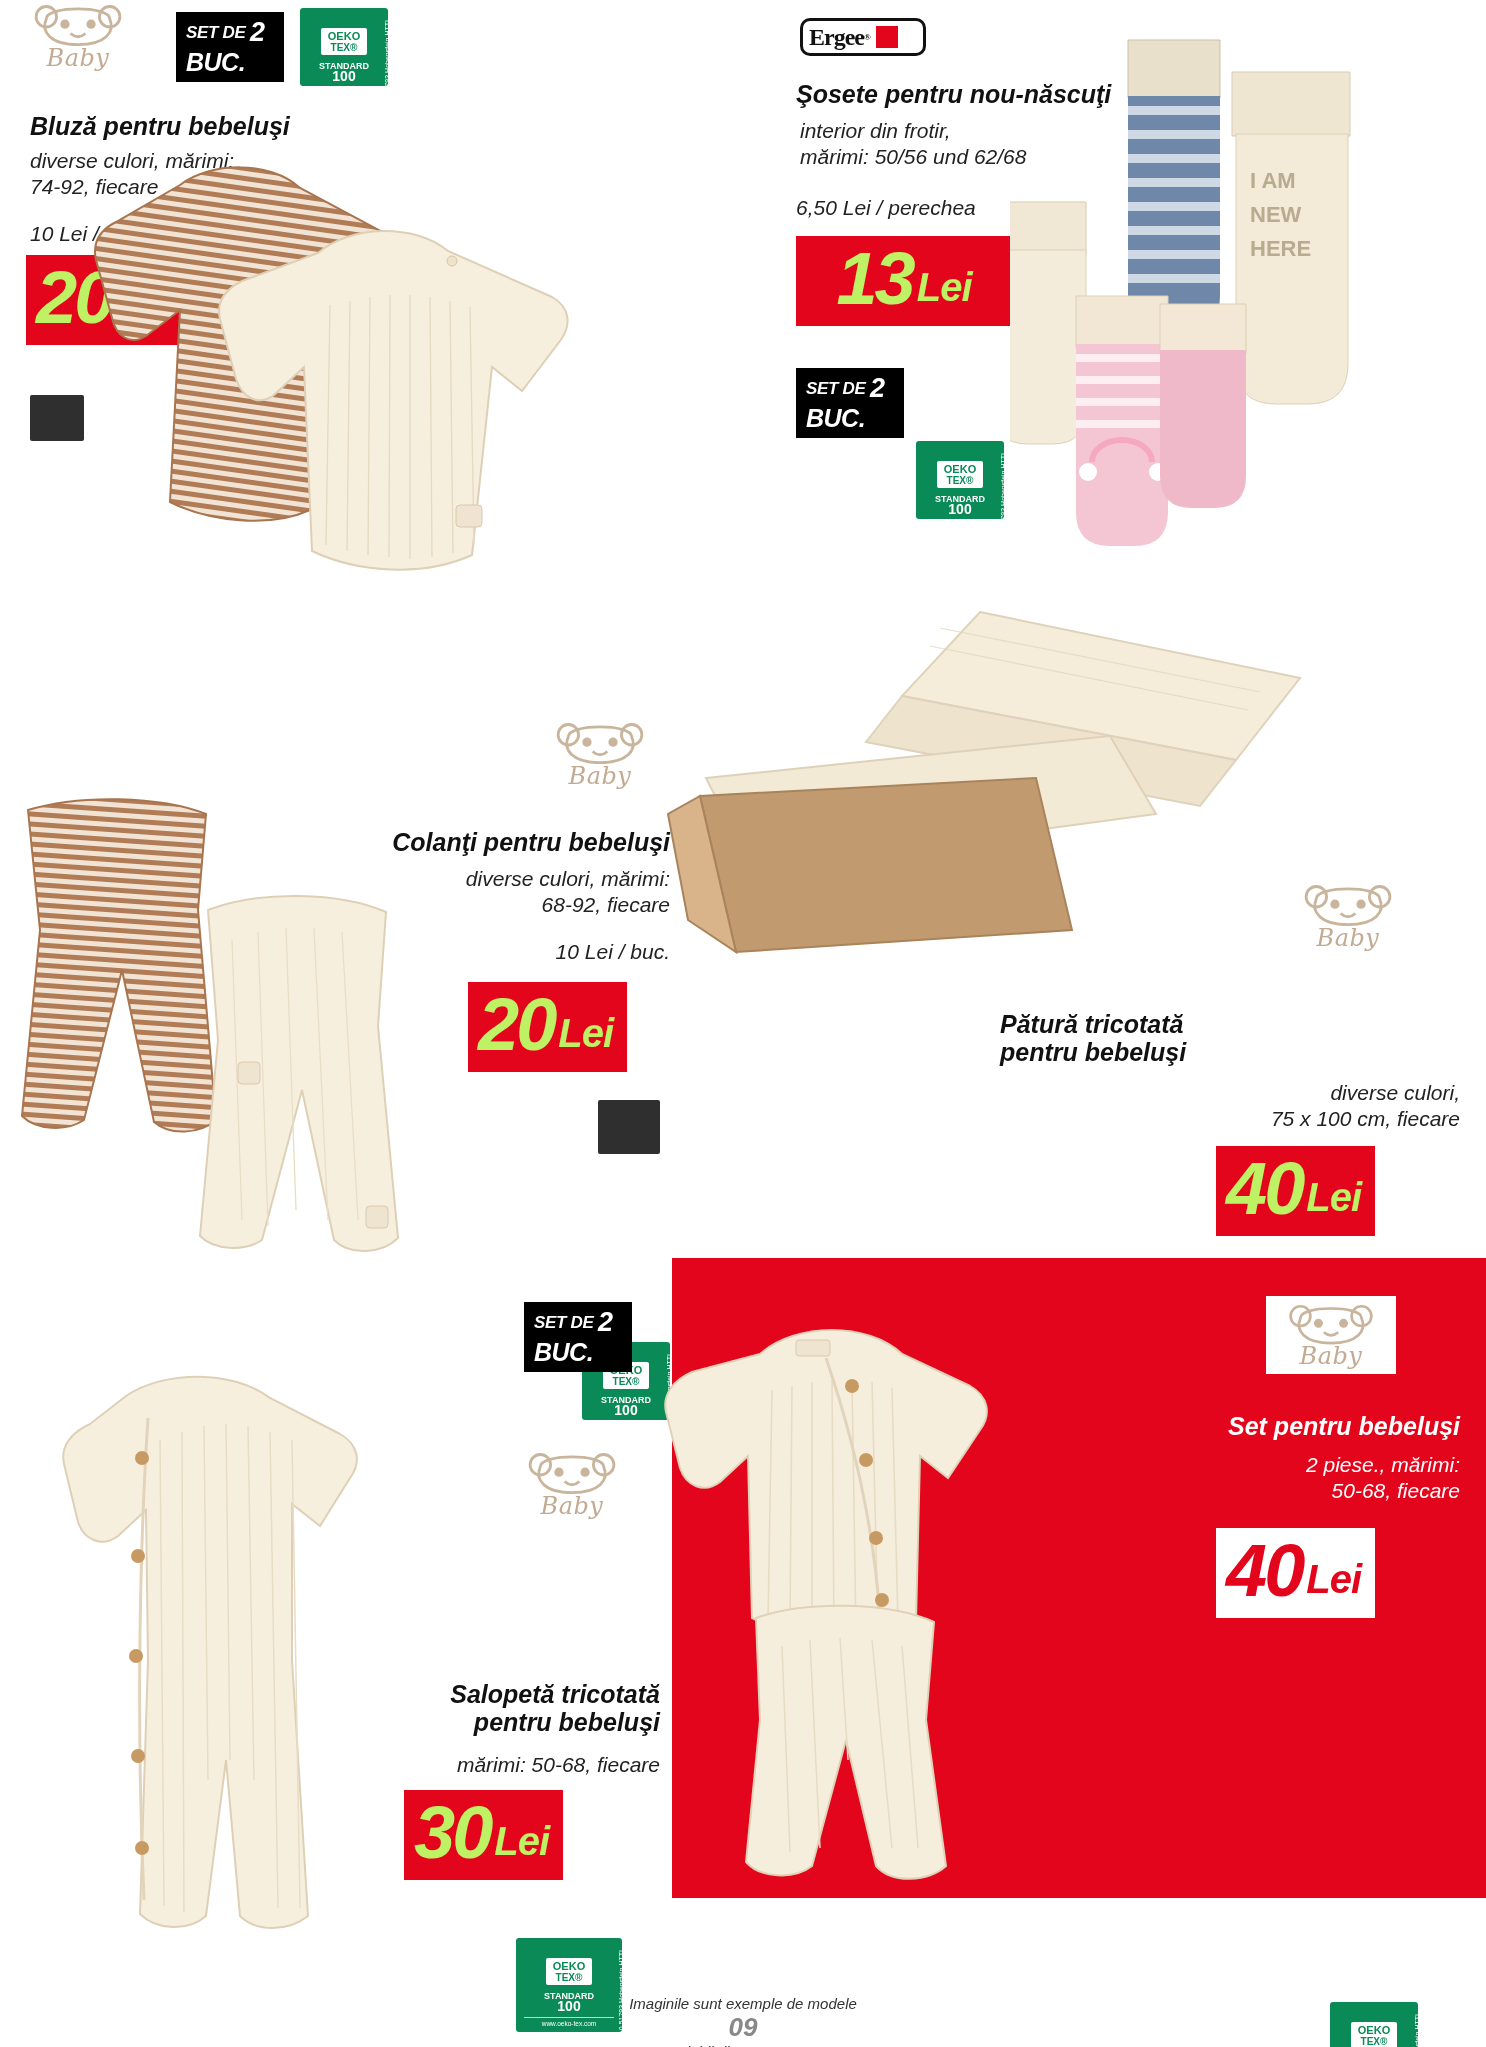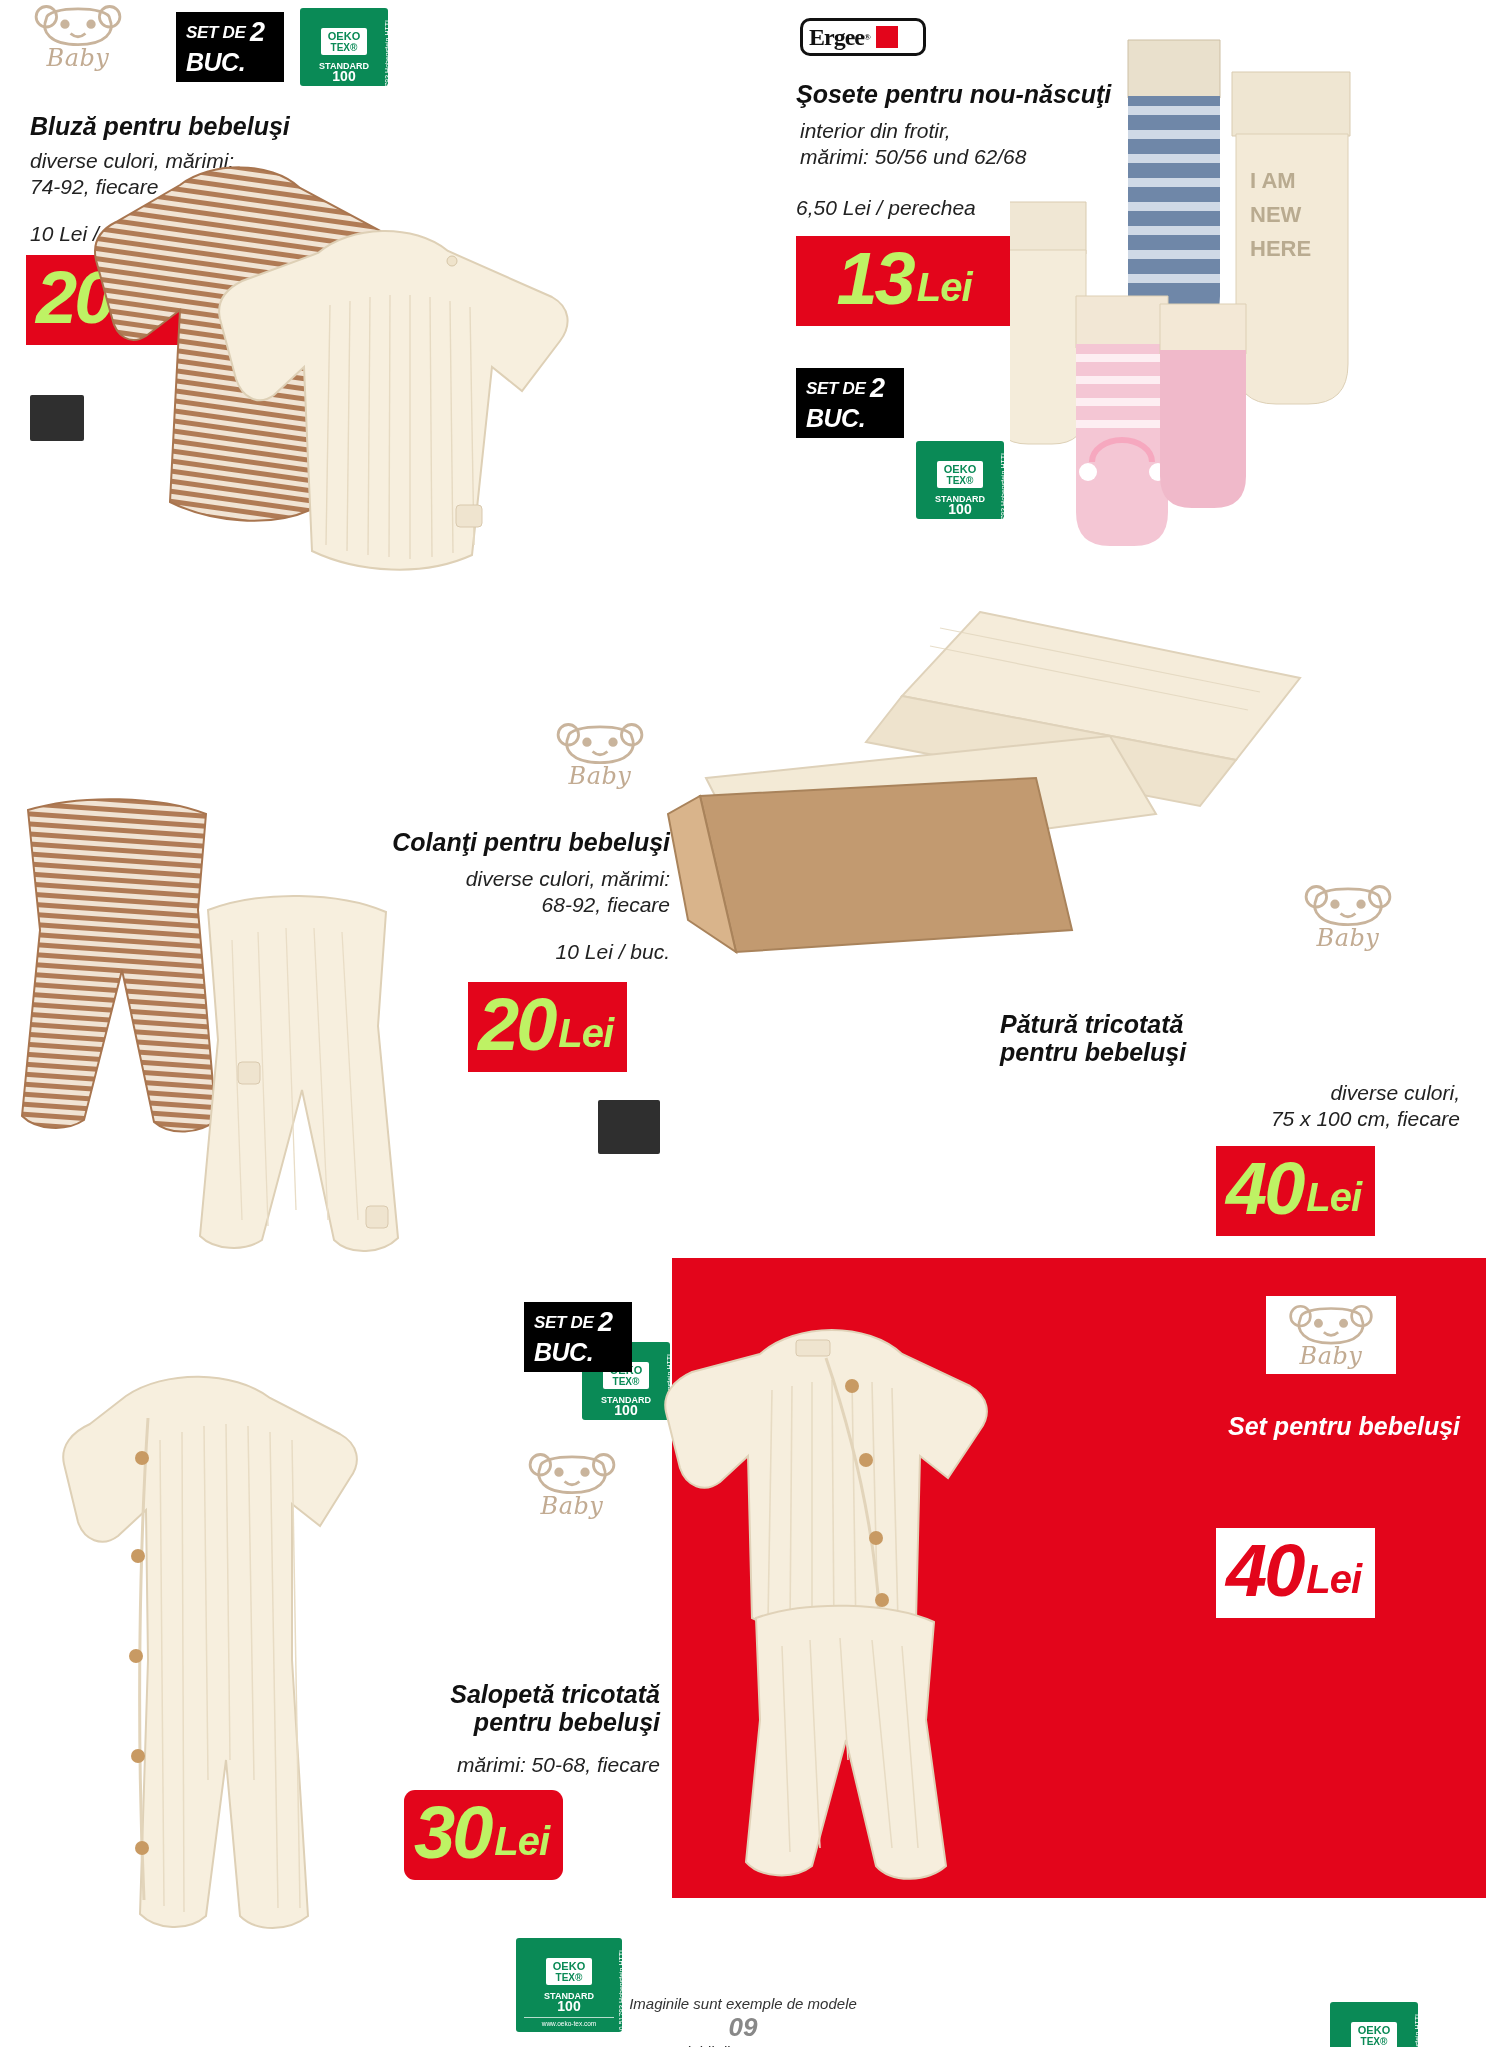--- a/index.html
+++ b/index.html
@@ -373,20 +373,22 @@
         <path d="M22 20 C22 6, 90 6, 90 20 C96 34, 86 48, 56 48 C26 48, 16 34, 22 20 Z"></path>
         <circle cx="42" cy="26" r="3.5" fill="#c9b49c"></circle>
           <circle cx="70" cy="26" r="3.5" fill="#c9b49c"></circle>
         <path d="M48 36 q8 7 16 0"></path>
       </g>
     </svg>
     <div class="bl-txt">Baby</div>
   </div>
 
   <div class="abs hdr" style="left:1040px; top:1412px; width:420px; color:#fff; text-align:right;">Set pentru bebeluşi</div>
+  <div class="abs sub" style="left:1040px; top:1452px; width:420px; color:#fff; text-align:right; white-space:pre-line;">2 piese., mărimi:
+50-68, fiecare</div>
 
   <div class="abs price" style="left:1216px; top:1528px; background:#fff; color:#e3051b;">
     <span class="num">40</span>
     <span class="cur">Lei</span>
   </div>
 
   <div class="abs oeko" style="left:1330px; top:1690px;">
     <div class="o1"><span>OEKO</span><i>TEX®</i></div>
     <div class="o2">STANDARD</div>
 
@@ -441,21 +443,21 @@
     <div class="o2">STANDARD</div>
     <div class="o3">100</div>
     <div class="o4">www.oeko-tex.com</div>
     <div class="ocode">18.0.51793 Hohenstein HTTI</div>
   </div>
 
   <div class="abs hdr" style="left:240px; top:1680px; width:420px; text-align:right; white-space:pre-line;">Salopetă tricotată
 pentru bebeluşi</div>
   <div class="abs sub" style="left:240px; top:1752px; width:420px; text-align:right;">mărimi: 50-68, fiecare</div>
 
-  <div class="abs price" style="left:404px; top:1790px;border-radius:11px;">
+  <div class="abs price" style="left:404px; top:1790px;">
     <span class="num">30</span>
     <span class="cur">Lei</span>
   </div>
 
   <svg class="abs" style="left:20px; top:1360px;" width="420" height="600" viewBox="0 0 420 600">
     <path d="M106 36 C144 10, 214 10, 250 38 L320 74 C338 84, 342 102, 330 118 L300 166 L272 144 L272 300 L288 556 C268 572, 236 572, 220 556 L206 400 L186 556 C168 572, 136 570, 120 554 L128 300 L126 150 L98 176 C82 188, 64 180, 58 162 L44 104 C40 86, 52 72, 70 64 Z" fill="#f7efde" stroke="#ded0b6" stroke-width="2"></path>
     <g stroke="#e8dcc4" stroke-width="1.5" fill="none">
       <path d="M140 80 L144 546"></path>
         <path d="M162 72 L164 552"></path>
         <path d="M184 66 L188 420"></path>

